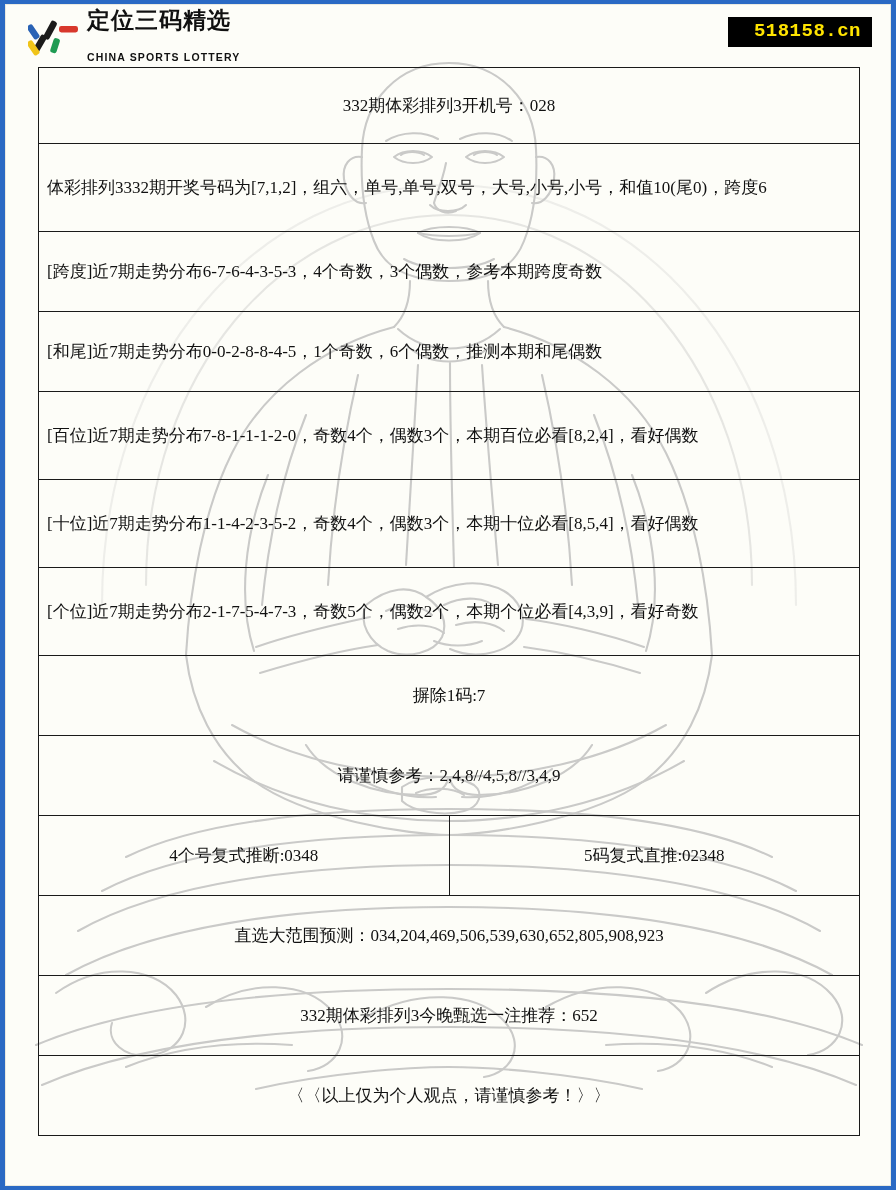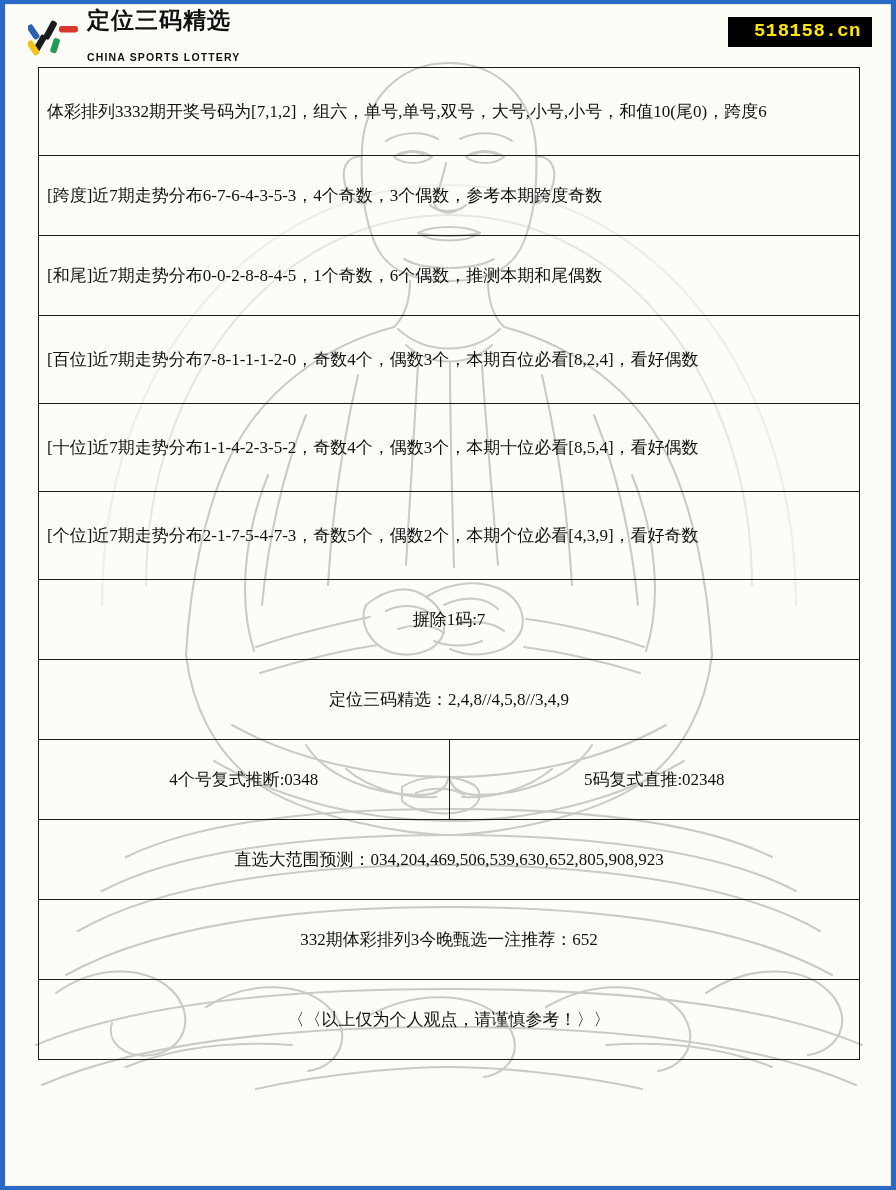--- a/index.html
+++ b/index.html
@@ -290,20 +290,23 @@
         </svg>
       </span>
     </div>
     <div id="site-badge">518158.cn</div>
   </div>
 
 
   <div id="table-wrap">
     <table class="report">
       <tbody>
+        <tr class="tall">
+          <td class="center" colspan="2">332期体彩排列3开机号：028</td>
+        </tr>
         <tr class="two-line">
           <td class="left" colspan="2">体彩排列3332期开奖号码为[7,1,2]，组六，单号,单号,双号，大号,小号,小号，和值10(尾0)，跨度6</td>
         </tr>
         <tr class="big">
           <td class="left" colspan="2">[跨度]近7期走势分布6-7-6-4-3-5-3，4个奇数，3个偶数，参考本期跨度奇数</td>
         </tr>
         <tr class="big">
           <td class="left" colspan="2">[和尾]近7期走势分布0-0-2-8-8-4-5，1个奇数，6个偶数，推测本期和尾偶数</td>
         </tr>
         <tr class="two-line">
@@ -312,21 +315,21 @@
         <tr class="two-line">
           <td class="left" colspan="2">[十位]近7期走势分布1-1-4-2-3-5-2，奇数4个，偶数3个，本期十位必看[8,5,4]，看好偶数</td>
         </tr>
         <tr class="two-line">
           <td class="left" colspan="2">[个位]近7期走势分布2-1-7-5-4-7-3，奇数5个，偶数2个，本期个位必看[4,3,9]，看好奇数</td>
         </tr>
         <tr class="big">
           <td class="center" colspan="2">摒除1码:7</td>
         </tr>
         <tr class="big">
-          <td class="center" colspan="2">定位三码精选：2,4,8//4,5,8//3,4,9</td>
+          <td class="center" colspan="2">请谨慎参考：2,4,8//4,5,8//3,4,9</td>
         </tr>
         <tr class="big">
           <td class="center" style="width:50%">4个号复式推断:0348</td>
           <td class="center" style="width:50%">5码复式直推:02348</td>
         </tr>
         <tr class="big">
           <td class="center" colspan="2">直选大范围预测：034,204,469,506,539,630,652,805,908,923</td>
         </tr>
         <tr class="big">
           <td class="center" colspan="2">332期体彩排列3今晚甄选一注推荐：652</td>

